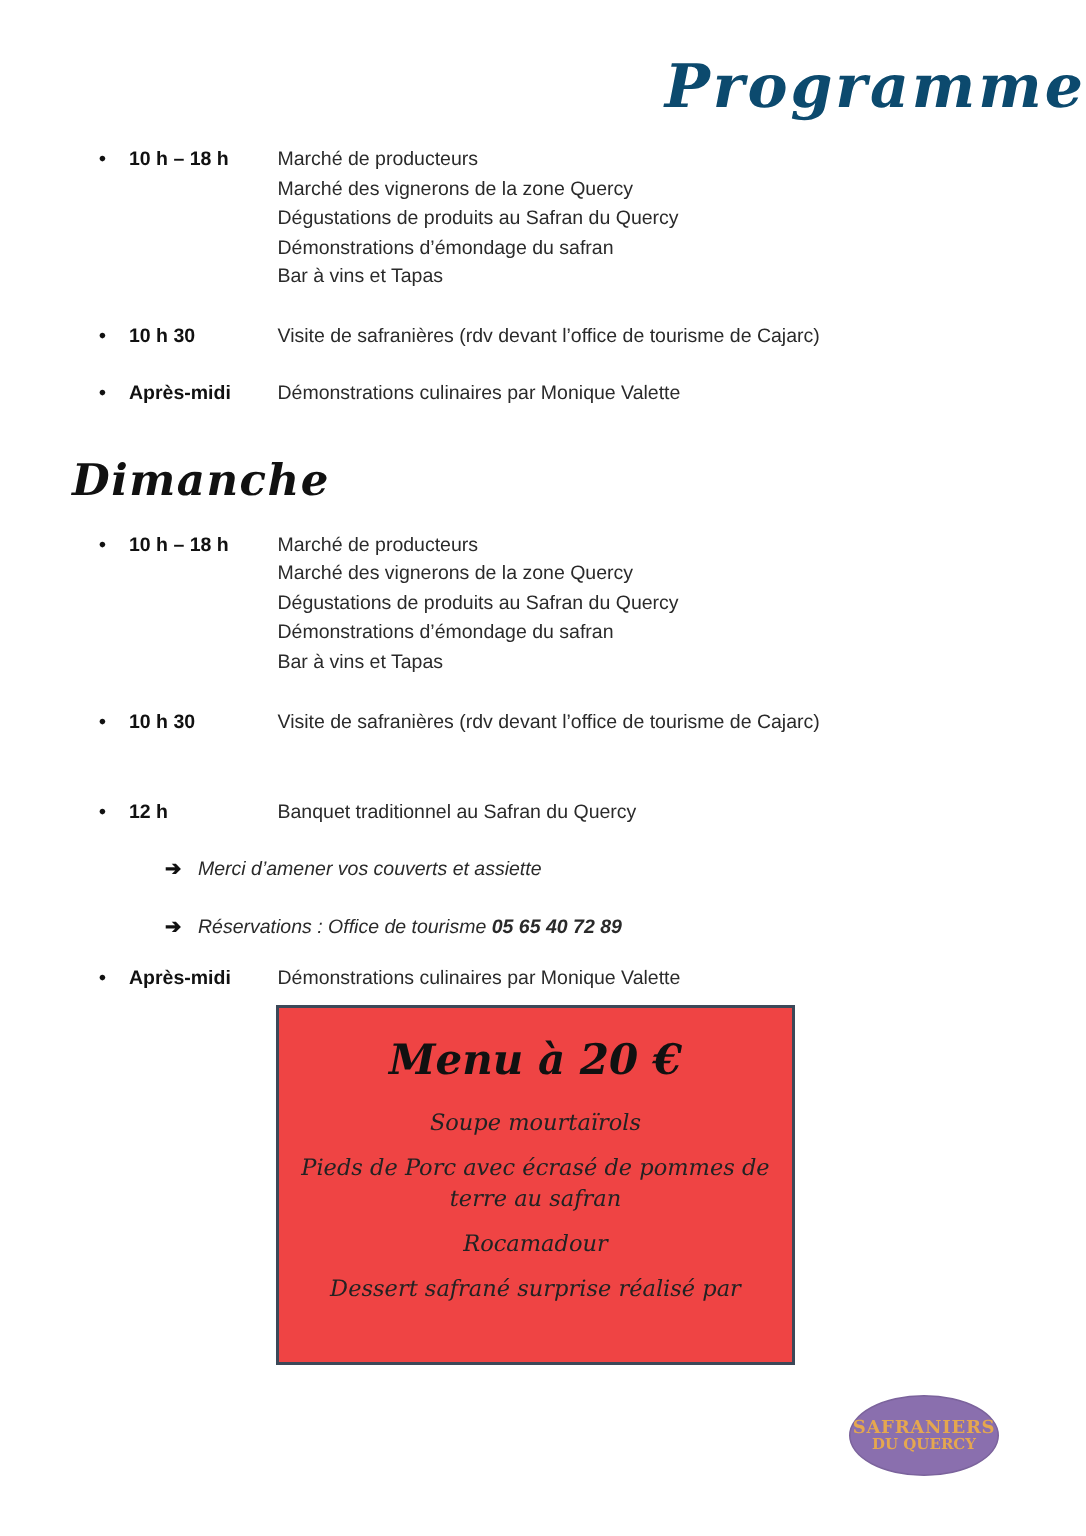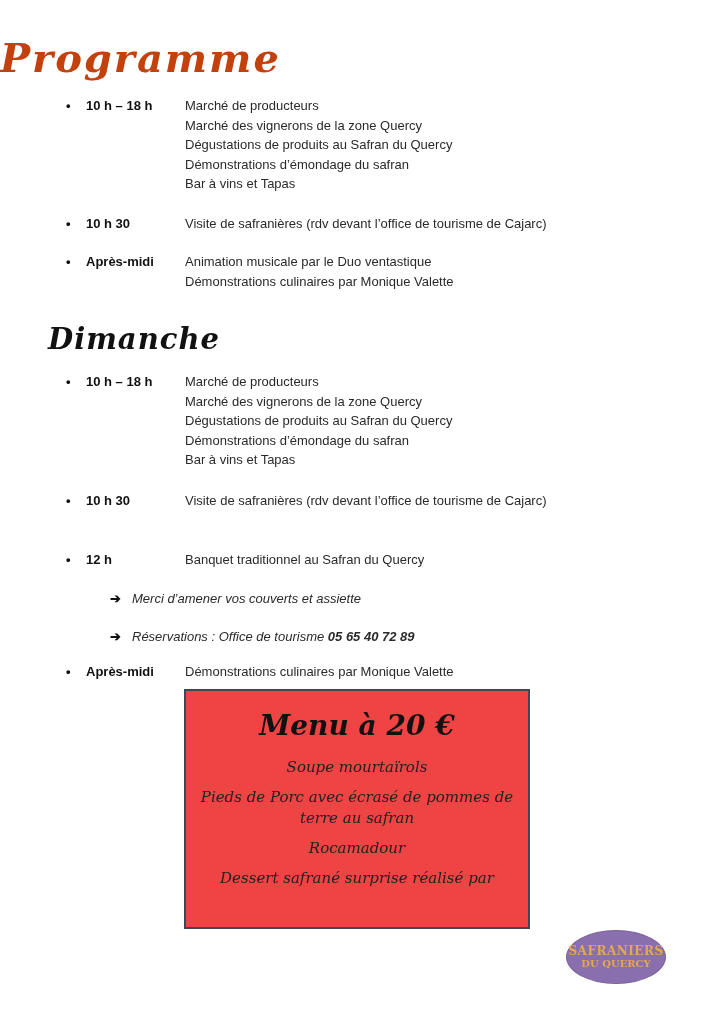--- a/index.html
+++ b/index.html
@@ -13,24 +13,24 @@
     color:#2a2a2a;
     overflow:hidden;
   }
   .script {
     font-family:"DejaVu Serif", serif;
     font-style:italic;
     font-weight:bold;
   }
   .doc-title {
     margin:34px 0 0;
-    text-align:left;
+    text-align:right;
     font-size:40px; line-height:48px;
     letter-spacing:2px;
-    color:#c2410c;
+    color:#0c4a6e;
   }
   .day-heading {
     margin:14px 0 0 48px;
     font-size:29px; line-height:36px;
     letter-spacing:1px;
     color:#111;
   }
   .day-heading.second { margin-top:30px; }
   .event-row {
     display:flex;
@@ -144,21 +144,20 @@
     <span class="time">10 h 30</span>
     <span class="desc">
       <span class="line">Visite de safranières (rdv devant l’office de tourisme de Cajarc)</span>
     </span>
   </div>
 
   <div class="event-row mt19">
     <span class="bullet">•</span>
     <span class="time">Après-midi</span>
     <span class="desc">
-      <span class="line">Animation musicale par le Duo ventastique</span>
       <span class="line">Démonstrations culinaires par Monique Valette</span>
     </span>
   </div>
 
   <h2 class="script day-heading second">Dimanche</h2>
 
   <div class="event-row mt15">
     <span class="bullet">•</span>
     <span class="time">10 h – 18 h</span>
     <span class="desc">

